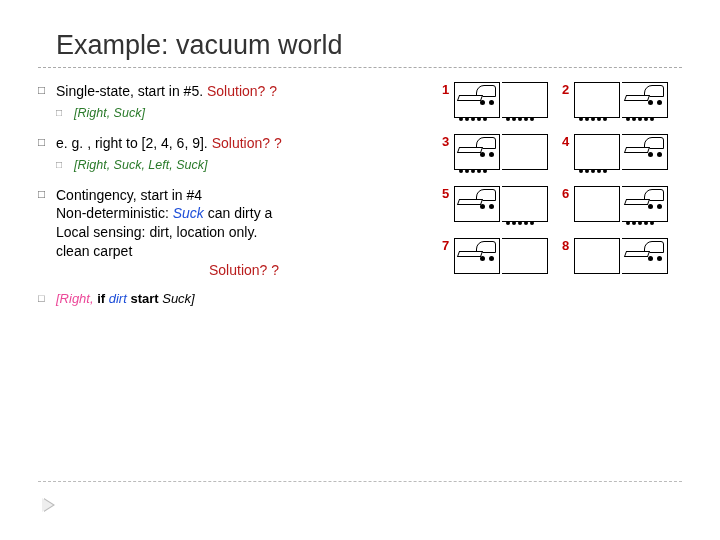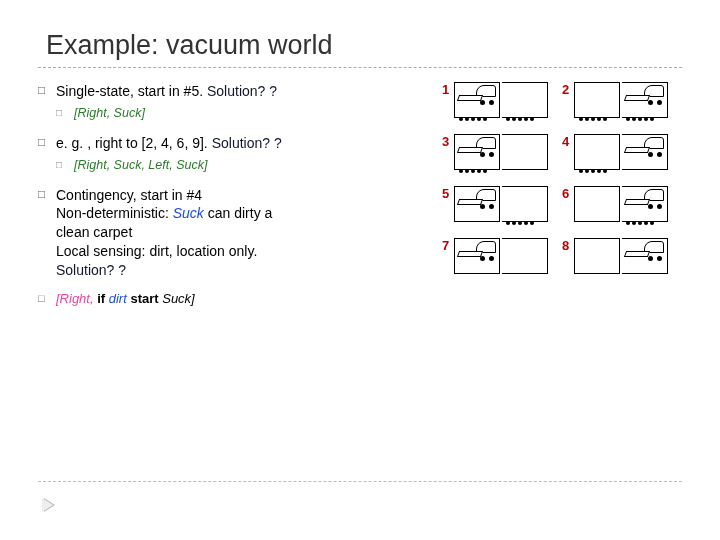--- a/index.html
+++ b/index.html
@@ -14,21 +14,21 @@
     position: relative;
   }
   .slide {
     padding: 30px 38px 20px 38px;
     height: 100%;
     position: relative;
   }
   h1 {
     font-size: 27px;
     font-weight: 400;
-    margin: 0 0 6px 8px;
+    margin: 0 0 6px 18px;
     color: #333;
   }
   .divider {
     border: none;
     border-top: 1.5px dashed #aaa;
     margin: 0 0 14px 0;
   }
   .content {
     display: flex;
     gap: 10px;
@@ -78,21 +78,21 @@
     content: "□";
     position: absolute;
     left: 0;
     top: 1px;
     font-size: 11px;
     color: #777;
   }
   .italic { font-style: italic; }
   .green { color: #2a7a2a; font-style: italic; }
   .red { color: #1d4ed8; font-style: italic; margin-top: 12px; }
-  .sol { color: #0f172a; }
+  .sol { color: #b91c1c; text-align: center; }
   .linebreak { display: block; }
   
   .states {
     display: grid;
     grid-template-columns: repeat(2, 110px);
     grid-auto-rows: 44px;
     gap: 8px 10px;
   }
   .state {
     display: flex;
@@ -212,22 +212,22 @@
       <div class="bullet-l1">
         <span>e. g. , right to [2, 4, 6, 9]. </span><span class="sol">Solution? ?</span>
       </div>
       <div class="bullet-l2 italic">
         <span class="green">[Right, Suck, Left, Suck]</span>
       </div>
 
       <div class="bullet-l1">
         <span class="linebreak">Contingency, start in #4</span>
         <span>Non-deterministic: </span><span class="red">Suck</span><span> can dirty a</span>
+        <span class="linebreak">Local sensing: dirt, location only.</span>
         <span class="linebreak">clean carpet</span>
-        <span class="linebreak">Local sensing: dirt, location only.</span>
         <span class="linebreak sol">Solution? ?</span>
       </div>
 
       <div class="bullet-l1b" style="margin-top:10px;">
         <span class="italic" style="color:#ec4899">[Right, </span><span style="font-weight:bold;">if </span><span class="red italic">dirt</span><span style="font-weight:bold;"> start </span><span class="italic">Suck]</span>
       </div>
 
     </div>
 
     <div class="right">

